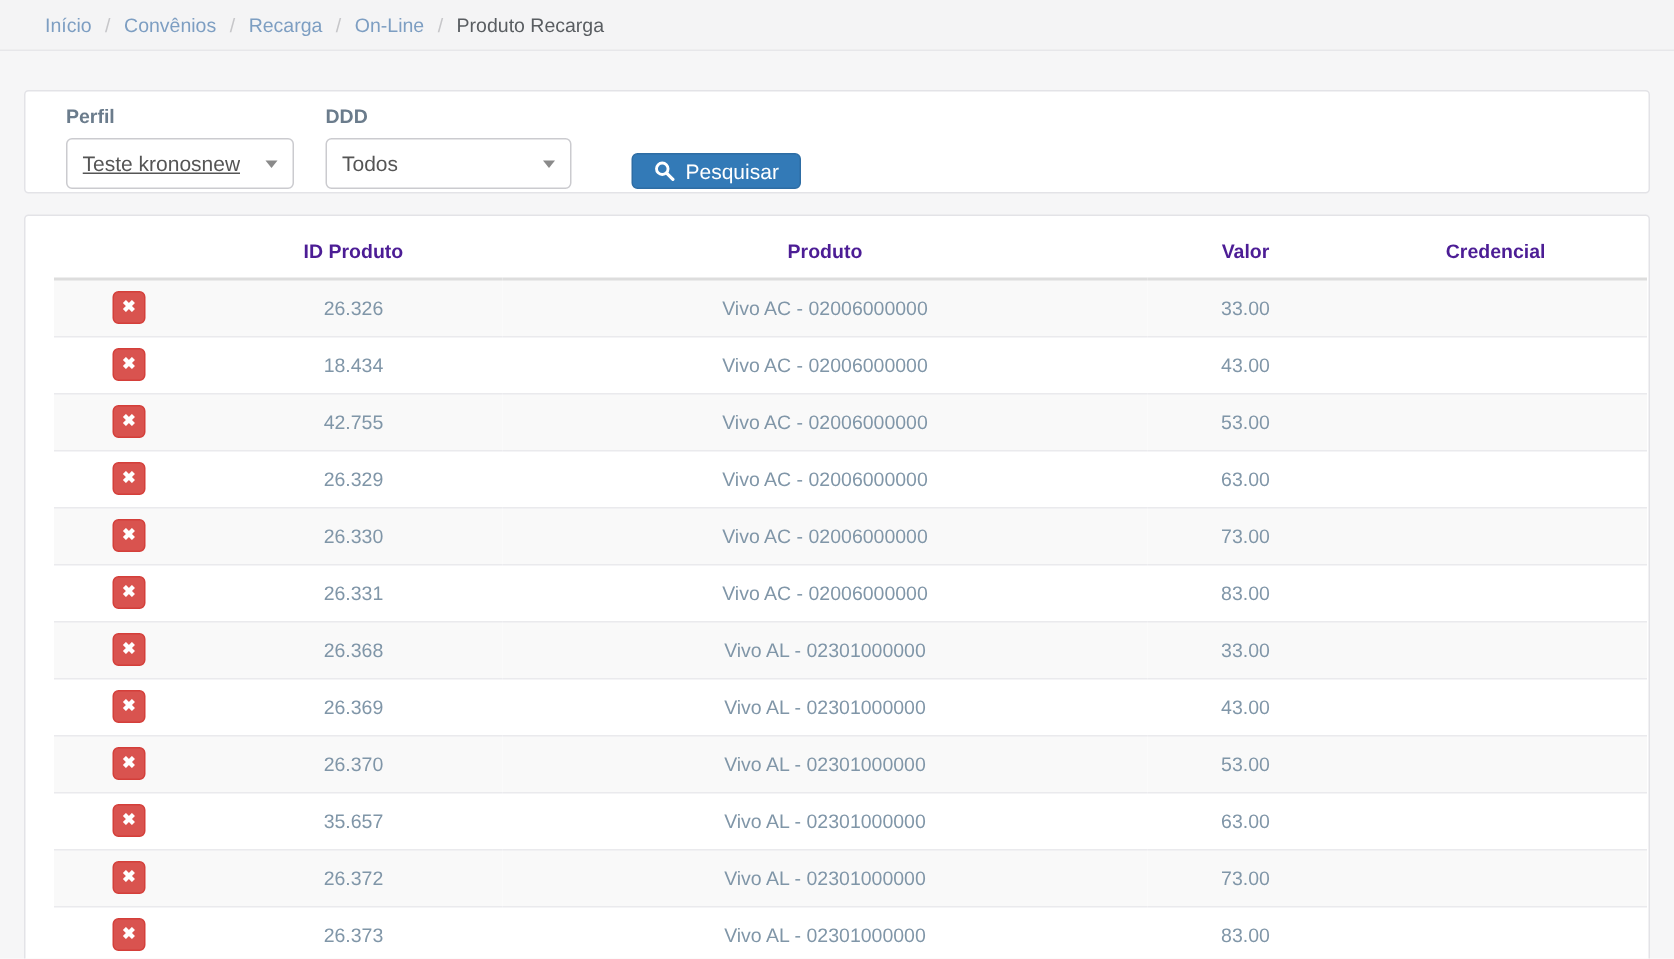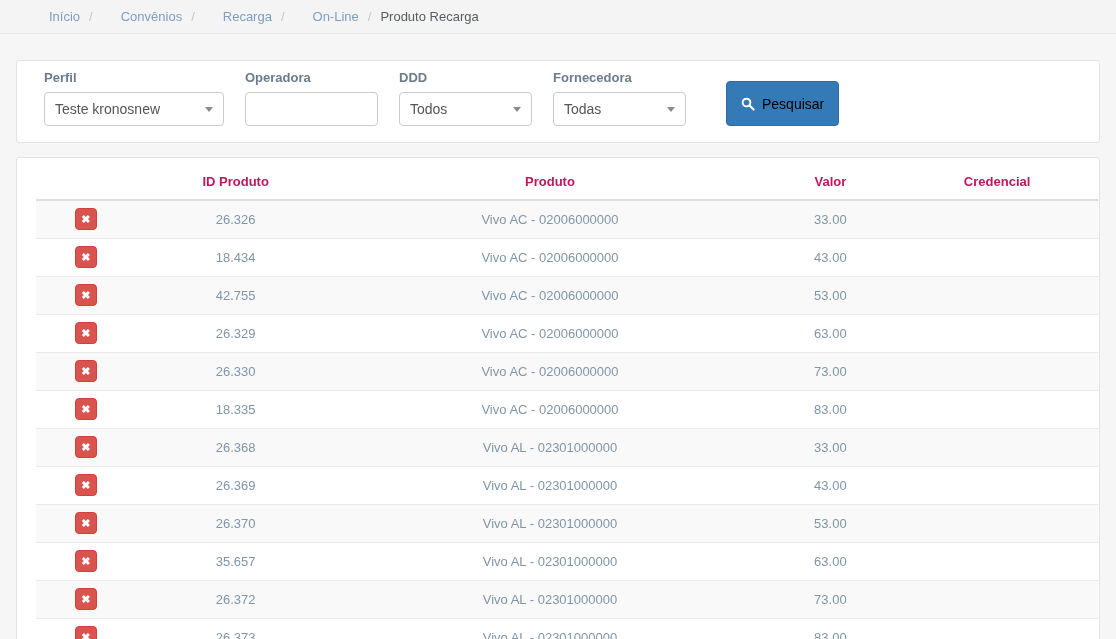--- a/index.html
+++ b/index.html
@@ -2,49 +2,49 @@
 <html><head>
 <meta charset="utf-8">
 <style>
   * { margin:0; padding:0; box-sizing:border-box; }
   html,body { width:1116px; height:639px; overflow:hidden; background:#f6f6f7;
               font-family:"Liberation Sans", sans-serif; }
 
   
   .breadcrumb-bar { height:34px; background:#f4f4f5; border-bottom:1px solid #e7e7ea;
                     display:flex; align-items:center; padding:0 30px; font-size:13px; }
-  .crumb-link   { color:#7d9ec2; text-decoration:none; cursor:pointer;margin-left:19px; }
+  .crumb-link   { color:#7d9ec2; text-decoration:none; cursor:pointer; }
   .crumb-sep    { color:#c6c6c9; margin:0 9px; }
   .crumb-active { color:#595d61; font-weight:normal; }
 
   
   .panel { background:#ffffff; border:1px solid #e3e3e7; border-radius:3px; margin:0 16px; }
 
   
-  .filter-panel { margin-top:26px; padding:9px 27px 16px 27px; display:flex; align-items:flex-end; }
+  .filter-panel { margin-top:26px; padding:9px 27px 2px 27px; display:flex; align-items:flex-end; }
   .fgroup { display:flex; flex-direction:column; margin-right:21px; }
   .fgroup label { font-size:13px; font-weight:bold; color:#6b7c8c; margin-bottom:7px; white-space:nowrap; }
   .label-suffix { font-weight:normal; color:#7e8d9b; }
   .control { height:34px; border:1px solid #cbcbcf; border-radius:4px; background:#fff;
              font-size:14px; color:#555; padding:6px 10px; outline:none; }
-  .w1 { width:180px; } .w2 { width:133px; } .w3 { width:154px; }
+  .w1 { width:152px;text-decoration:underline; } .w2 { width:164px; } .w3 { width:154px; }
   .select { position:relative; display:flex; align-items:center; cursor:pointer; padding-right:24px; }
   .select .sel-text { white-space:nowrap; overflow:hidden; }
   .caret { position:absolute; right:10px; top:14px; width:0; height:0;
            border-left:4px solid transparent; border-right:4px solid transparent;
            border-top:5px solid #8a8a8a; }
 
-  .btn-search { height:45px; background:#337ab7; border:1px solid #2e6da4; border-radius:4px;
-                color:#000000; font-size:14px; display:inline-flex; align-items:center; gap:7px;
+  .btn-search { height:24px; background:#337ab7; border:1px solid #2e6da4; border-radius:4px;
+                color:#ffffff; font-size:14px; display:inline-flex; align-items:center; gap:7px;
                 padding:0 14px; margin-left:19px; cursor:pointer; }
 
   
   .table-panel { margin-top:14px; padding:6px 1px 0 19px; height:500px; }
   table { border-collapse:collapse; width:100%; font-size:13px; table-layout:fixed; }
-  thead th { font-weight:bold; color:#be185d; text-align:center; padding:10px 8px;
+  thead th { font-weight:bold; color:#4c1d95; text-align:center; padding:10px 8px;
              border-bottom:2px solid #dddddd; }
   tbody td { text-align:center; color:#8096a8; height:38px; padding:0 8px;
              border-top:1px solid #eaeaed; }
   tbody tr:first-child td { border-top:none; }
   tbody tr:nth-child(odd) { background:#f9f9f9; }
   .btn-delete { width:22px; height:22px; background:#d9534f; border:1px solid #d43f3a;
                 border-radius:4px; color:#fff; font-size:11px; font-weight:bold;
                 display:inline-flex; align-items:center; justify-content:center;
                 cursor:pointer; line-height:1; vertical-align:middle; }
 </style>
@@ -66,40 +66,29 @@
 <div class="panel filter-panel">
 
   <div class="fgroup">
     <label>Perfil</label>
     <div class="control select w1">
       <span class="sel-text">Teste kronosnew</span>
       <span class="caret"></span>
     </div>
   </div>
 
-  <div class="fgroup">
-    <label>Operadora</label>
-    <input class="control w2" type="text" style="">
-  </div>
 
   <div class="fgroup">
     <label>DDD</label>
     <div class="control select w2">
       <span class="sel-text">Todos</span>
       <span class="caret"></span>
     </div>
   </div>
 
-  <div class="fgroup">
-    <label>Fornecedora</label>
-    <div class="control select w2">
-      <span class="sel-text">Todas</span>
-      <span class="caret"></span>
-    </div>
-  </div>
 
 
   <button class="btn-search">
     <span style="display:inline-flex;">
       <svg width="14" height="14" viewBox="0 0 16 16">
         <circle cx="6.3" cy="6.3" r="4.4" fill="none" stroke="#ffffff" stroke-width="2.2"></circle>
         <line x1="9.8" y1="9.8" x2="14.4" y2="14.4" stroke="#ffffff" stroke-width="2.4" stroke-linecap="round"></line>
       </svg>
     </span>
     <span>Pesquisar</span>
@@ -185,21 +174,21 @@
     <td>73.00</td>
     <td></td>
   </tr>
 
   <tr>
     <td>
       <button class="btn-delete">
         <span>✖</span>
       </button>
     </td>
-    <td>18.335</td>
+    <td>26.331</td>
     <td>Vivo AC - 02006000000</td>
     <td>83.00</td>
     <td></td>
   </tr>
 
   <tr>
     <td>
       <button class="btn-delete">
         <span>✖</span>
       </button>

